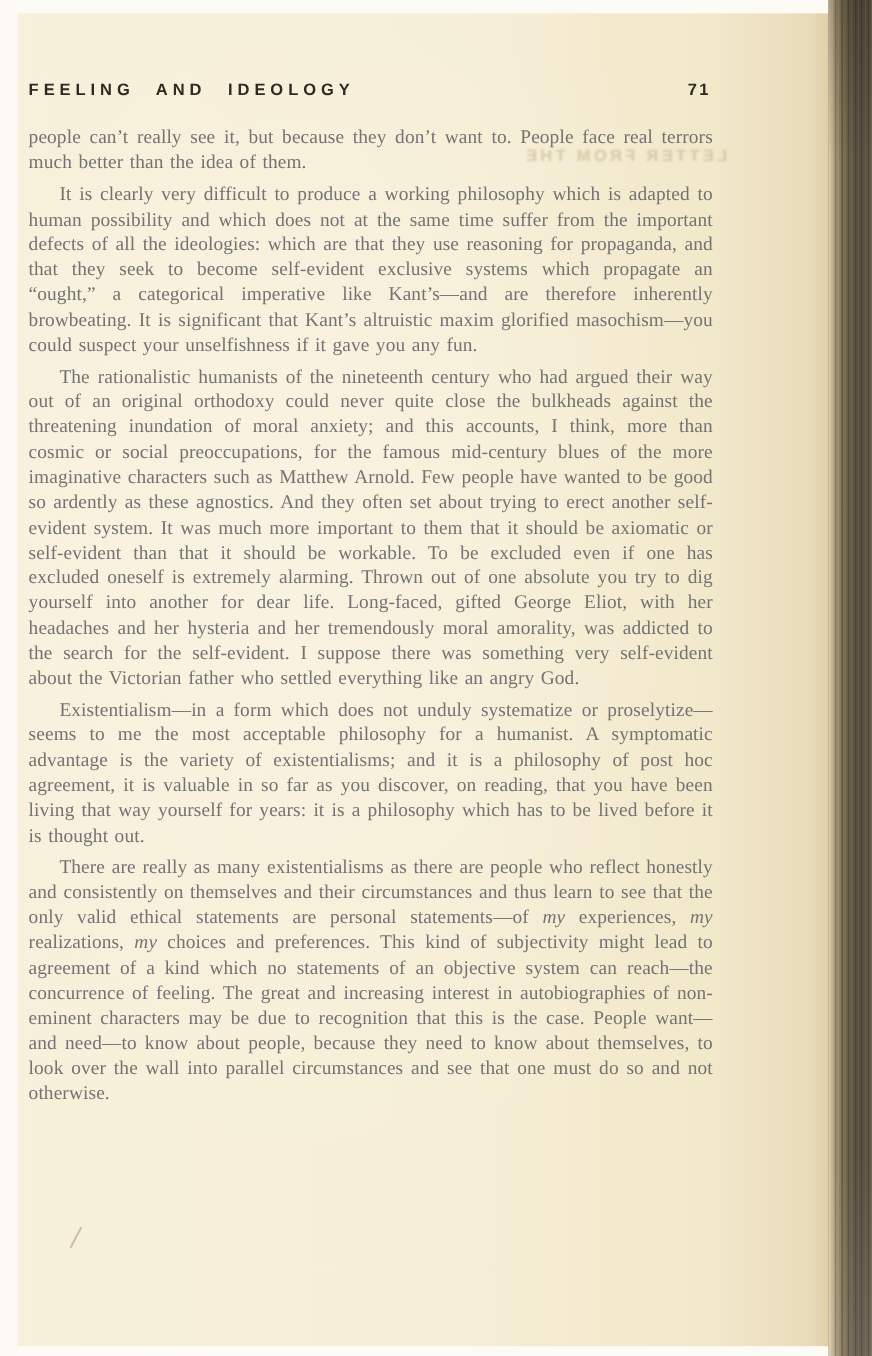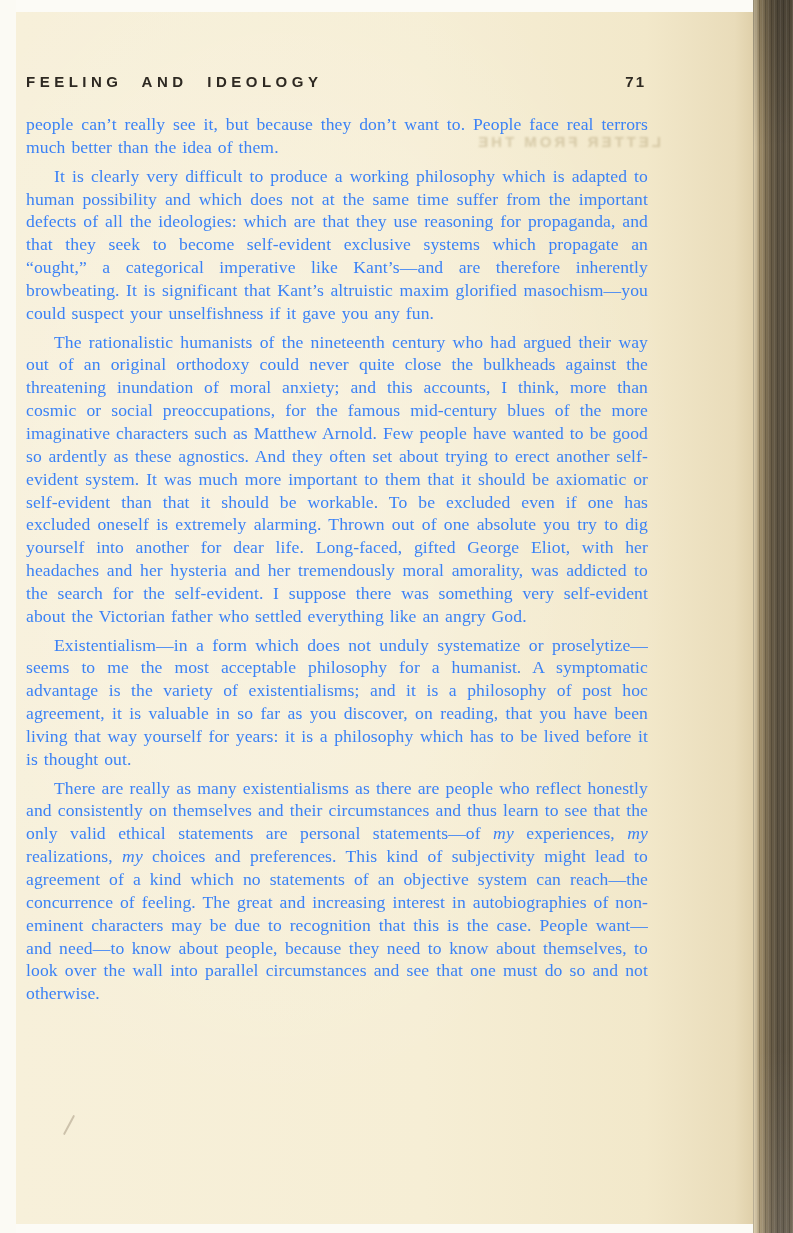--- a/index.html
+++ b/index.html
@@ -46,21 +46,21 @@
     font-size: 15px; letter-spacing: 4.5px; word-spacing: 11px;
   }
   .folio {
     font-size: 15px; letter-spacing: 2px;
   }
   .body-text {
     position: absolute; left: 10px; top: 113px;
     width: 622px;
     font-size: 17.6px; line-height: 22.85px;
     text-align: justify; text-justify: inter-word;
-    color: #3b82f6;
+    color: #737373;
     word-spacing: 1.4px;
     letter-spacing: 0.1px;
   }
   .body-text p { margin: 0 0 6px 0; }
   .body-text p.indent { text-indent: 28px; }
   .body-text em { }
   
   .ghost {
     position: absolute; left: 430px; top: 133px;
     width: 215px;

